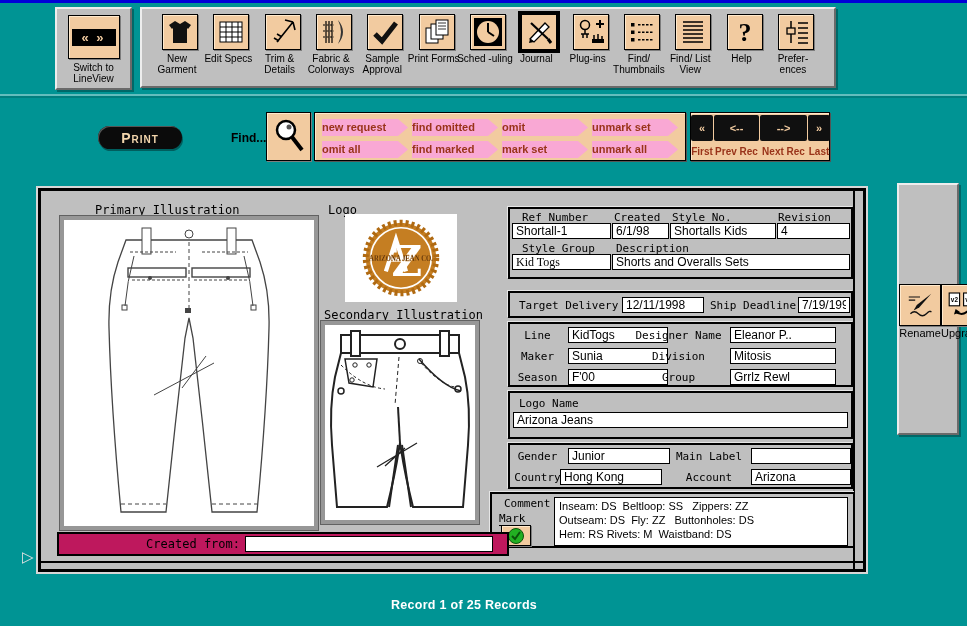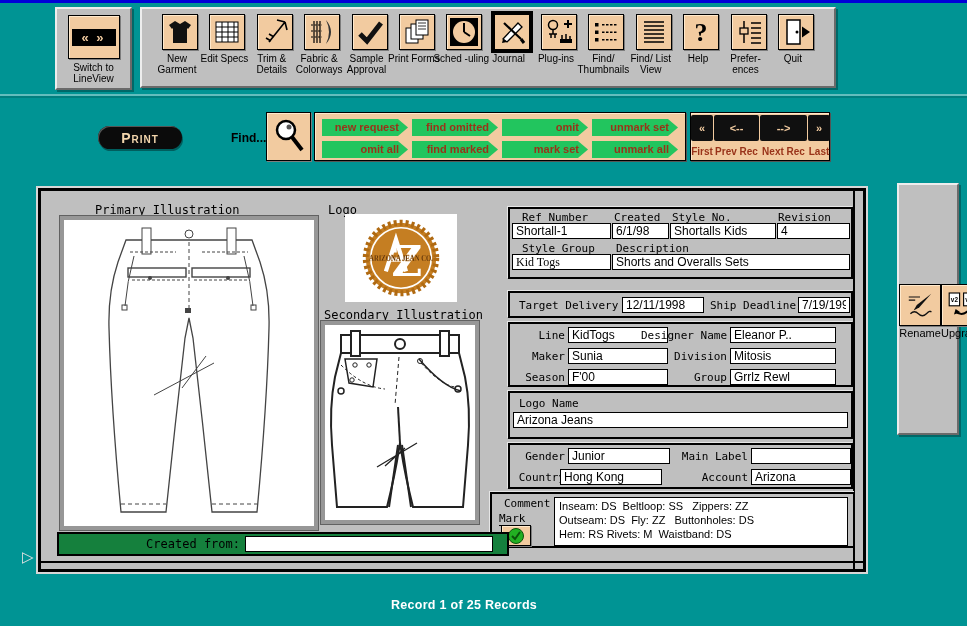--- a/index.html
+++ b/index.html
@@ -47,22 +47,22 @@
   }
   .findlabel { position:absolute; left:231px; top:131px; font-size:12px; font-weight:bold; }
   .magbox { position:absolute; left:266px; top:112px; width:45px; height:49px; }
   .findpanel {
     position:absolute; left:314px; top:112px; width:372px; height:49px;
     background:#F2CBA0; border:1px solid #000;
     box-shadow:inset 1px 1px 0 #FFE9CC, 1px 1px 0 #555;
     display:grid; grid-template-columns:repeat(4,1fr); gap:5px 4px; padding:6px 7px;
   }
   .arrowbtn {
-    background:#22c55e; color:#993319; font-size:11px; font-weight:bold;
-    text-align:right; line-height:17px; height:17px; padding-right:9px; cursor:pointer;
+    background:#f9a8d4; color:#993319; font-size:11px; font-weight:bold;
+    text-align:left; line-height:17px; height:17px; padding-right:9px; cursor:pointer;
     clip-path:polygon(0 0, calc(100% - 10px) 0, 100% 50%, calc(100% - 10px) 100%, 0 100%);
   }
   .navpanel {
     position:absolute; left:690px; top:112px; width:140px; height:49px;
     background:#F2CBA0; border:1px solid #000;
     box-shadow:inset 1px 1px 0 #FFE9CC, 1px 1px 0 #555;
     display:grid; grid-template-columns:22px 45px 47px 22px; gap:0 1px; padding:2px 0 0 1px; justify-content:center;
   }
   .navbtn { background:#101010; color:#F2CBA0; height:26px; font-size:11px; font-weight:bold; text-align:center; line-height:26px; cursor:pointer; border-radius:2px; }
   .navlabel { color:#993319; font-size:10px; font-weight:bold; text-align:center; margin-top:1px; }
@@ -77,28 +77,28 @@
 
   .mono-label { position:absolute; font-family:"DejaVu Sans Mono", monospace; font-size:12px; white-space:nowrap; }
   .illframe { position:absolute; background:#FFF; border:4px solid #979797; outline:1px solid #616161; cursor:pointer; }
   .logobox { position:absolute; background:#FFF; display:flex; align-items:center; justify-content:center; cursor:pointer; }
 
   .panel {
     position:absolute; background:#BFBFBF; border:2px solid #000;
     box-shadow:-1px -1px 0 #E6E6E6;
   }
   .flabel { position:absolute; font-family:"DejaVu Sans Mono", monospace; font-size:11px; white-space:nowrap; }
-  .rlabel { position:absolute; font-family:"DejaVu Sans Mono", monospace; font-size:11px; text-align:right; white-space:nowrap; }
+  .rlabel { position:absolute; font-family:"DejaVu Sans Mono", monospace; font-size:11px; text-align:center; white-space:nowrap; }
   .fin {
     position:absolute; height:16px; background:#FFF; border:1px solid #000;
     font-family:"Liberation Sans", sans-serif; font-size:12px; padding:0 3px; color:#000;
   }
   .createdrow {
     position:absolute; left:16px; top:341px; width:452px; height:24px;
-    border:2px solid #000; background:#15803d; display:flex; align-items:center; justify-content:flex-end; padding-right:14px;
+    border:2px solid #000; background:#be185d; display:flex; align-items:center; justify-content:flex-end; padding-right:14px;
   }
   .createdrow .mono-inline { font-family:"DejaVu Sans Mono", monospace; font-size:12px; margin-right:5px; }
 
   .commentbox {
     position:absolute; left:62px; top:3px; width:294px; height:49px;
     background:#FFF; border:1px solid #000; padding:1px 4px; overflow:hidden;
   }
   .cline { font-size:11px; line-height:14px; white-space:pre-wrap; }
   .marklabel { border-bottom:1px dashed #000; }
   .markbtn { position:absolute; left:9px; top:31px; width:30px; height:21px; cursor:pointer; }
@@ -247,30 +247,20 @@
     </div>
     <div class="toolbar-item">
       <div class="tanbtn toolbar-icon">
           <svg width="30" height="30" viewBox="0 0 30 30">
             <path d="M10,4 V26" stroke="#000" stroke-width="1.5"></path>
             <rect x="6" y="11" width="8" height="6" fill="#F2CBA0" stroke="#000" stroke-width="1.3"></rect>
             <path d="M17,6 H27 M17,11 H27 M17,16 H27 M17,21 H27 M17,26 H27" stroke="#000" stroke-width="1.4"></path>
           </svg>
         </div>
       <div class="toolbar-label">Prefer- ences</div>
-    </div>
-    <div class="toolbar-item">
-      <div class="tanbtn toolbar-icon">
-          <svg width="30" height="30" viewBox="0 0 30 30">
-            <rect x="6" y="3" width="13" height="24" fill="#fff" stroke="#000" stroke-width="1.5"></rect>
-            <circle cx="16" cy="15" r="1.5" fill="#000"></circle>
-            <path d="M29,15 L21,9.5 V20.5 Z" fill="#000"></path>
-          </svg>
-        </div>
-      <div class="toolbar-label">Quit</div>
     </div>
   </div>
 
   <div class="printbtn">Print</div>
   <div class="findlabel">Find...</div>
   <div class="tanbtn magbox">
     <svg width="36" height="40" viewBox="0 0 36 40">
         <circle cx="15" cy="13" r="9" fill="#fff" stroke="#000" stroke-width="2.5"></circle>
         <circle cx="18" cy="10" r="2.5" fill="#555"></circle>
         <path d="M21,20 L31,33" stroke="#000" stroke-width="4"></path>

